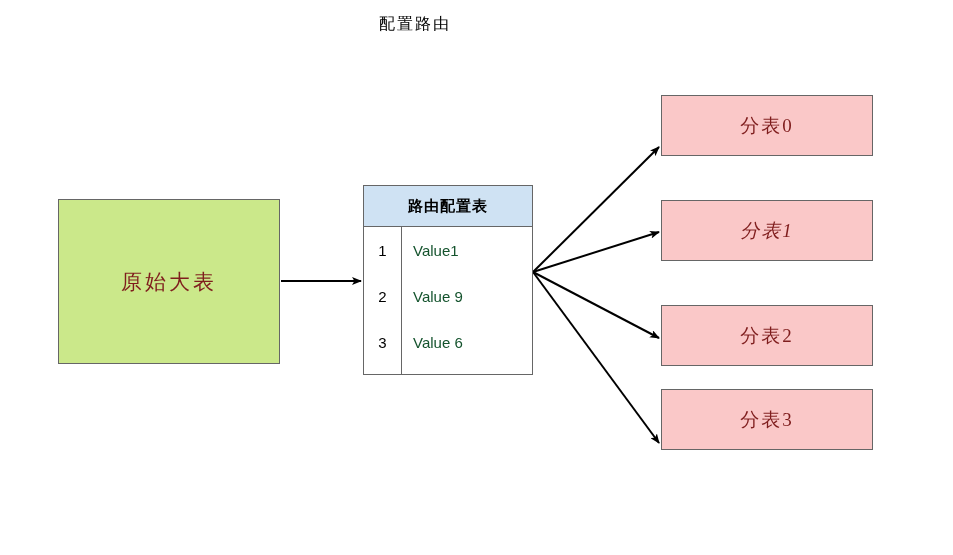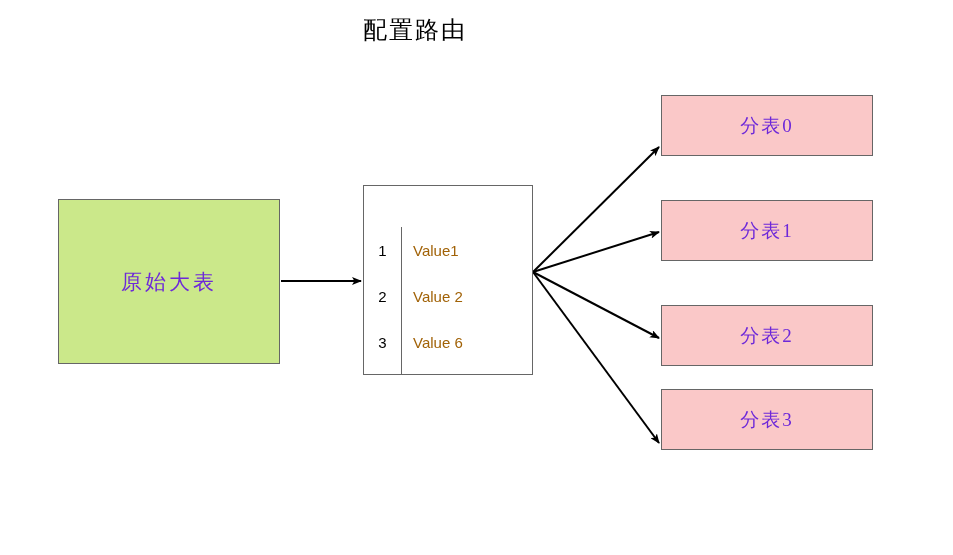--- a/index.html
+++ b/index.html
@@ -20,33 +20,33 @@
     width: 953px;
     height: 555px;
   }
   .diagram-title {
     position: absolute;
     left: 0;
     top: 14px;
     width: 830px;
     text-align: center;
     font-family: "Liberation Serif", "DejaVu Serif", serif;
-    font-size: 24px;
+    font-size: 16px;
     letter-spacing: 2px;
     color: #000000;
     white-space: nowrap;
   }
   .node {
     position: absolute;
     box-sizing: border-box;
     border: 1px solid #666666;
     display: flex;
     align-items: center;
     justify-content: center;
-    color: #6d28d9;
+    color: #7f1d1d;
   }
   .node-source {
     left: 58px;
     top: 199px;
     width: 222px;
     height: 165px;
     background: #cbe88a;
     font-family: Liberation Sans, sans-serif;
     font-size: 21px;
     letter-spacing: 3px;
@@ -54,21 +54,21 @@
   .node-shard {
     left: 661px;
     width: 212px;
     height: 61px;
     background: #fac8c8;
     font-family: "Liberation Serif", "DejaVu Serif", serif;
     font-size: 19px;
     letter-spacing: 2px;
   }
   .shard-0 { top: 95px; }
-  .shard-1 { top: 200px; }
+  .shard-1 { top: 200px; font-style: italic; }
   .shard-2 { top: 305px; text-align: center; }
   .shard-3 { top: 389px; }
 
   .route-table {
     position: absolute;
     left: 363px;
     top: 185px;
     width: 170px;
     height: 190px;
     box-sizing: border-box;
@@ -114,21 +114,21 @@
   .rt-row-3 { top: 133px; }
   .rt-key {
     width: 37px;
     text-align: center;
     font-size: 15px;
     color: #000000;
   }
   .rt-val {
     padding-left: 12px;
     font-size: 15px;
-    color: #a16207;
+    color: #14532d;
   }
 </style>
 </head>
 <body>
 
 <svg id="canvas" viewBox="0 0 953 555" xmlns="http://www.w3.org/2000/svg">
   <defs>
     <marker id="arrowhead" markerWidth="10" markerHeight="8" refX="9" refY="4" orient="auto" markerUnits="userSpaceOnUse">
       <path d="M0,0 L10,4 L0,8 L2.4,4 Z" fill="#000000"></path>
     </marker>
@@ -144,29 +144,30 @@
   <line x1="533" y1="272" x2="659" y2="443" stroke="#000000" stroke-width="2" marker-end="url(#arrowhead)"></line>
 </svg>
 
 <div class="diagram-title">配置路由</div>
 
 <div class="node node-source">
   <span>原始大表</span>
 </div>
 
 <div class="route-table">
+  <div class="rt-header">路由配置表</div>
   <div class="rt-divider"></div>
 
   <div class="rt-row rt-row-1">
     <span class="rt-key">1</span>
     <span class="rt-val">Value1</span>
   </div>
   <div class="rt-row rt-row-2">
     <span class="rt-key">2</span>
-    <span class="rt-val">Value 2</span>
+    <span class="rt-val">Value 9</span>
   </div>
   <div class="rt-row rt-row-3">
     <span class="rt-key">3</span>
     <span class="rt-val">Value 6</span>
   </div>
 </div>
 
 <div class="node node-shard shard-0">
   <span>分表0</span>
 </div>

